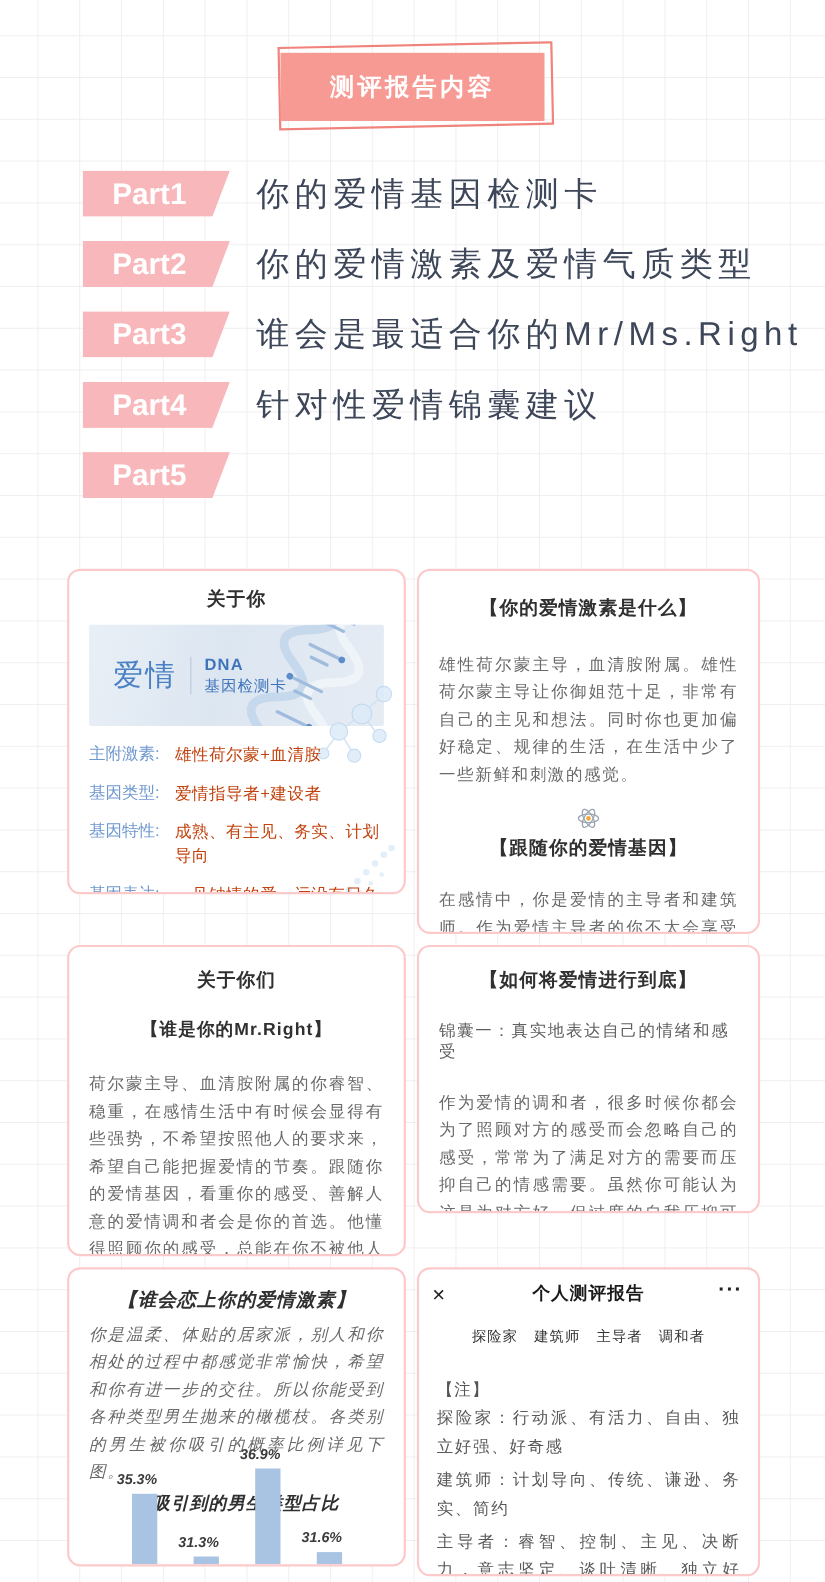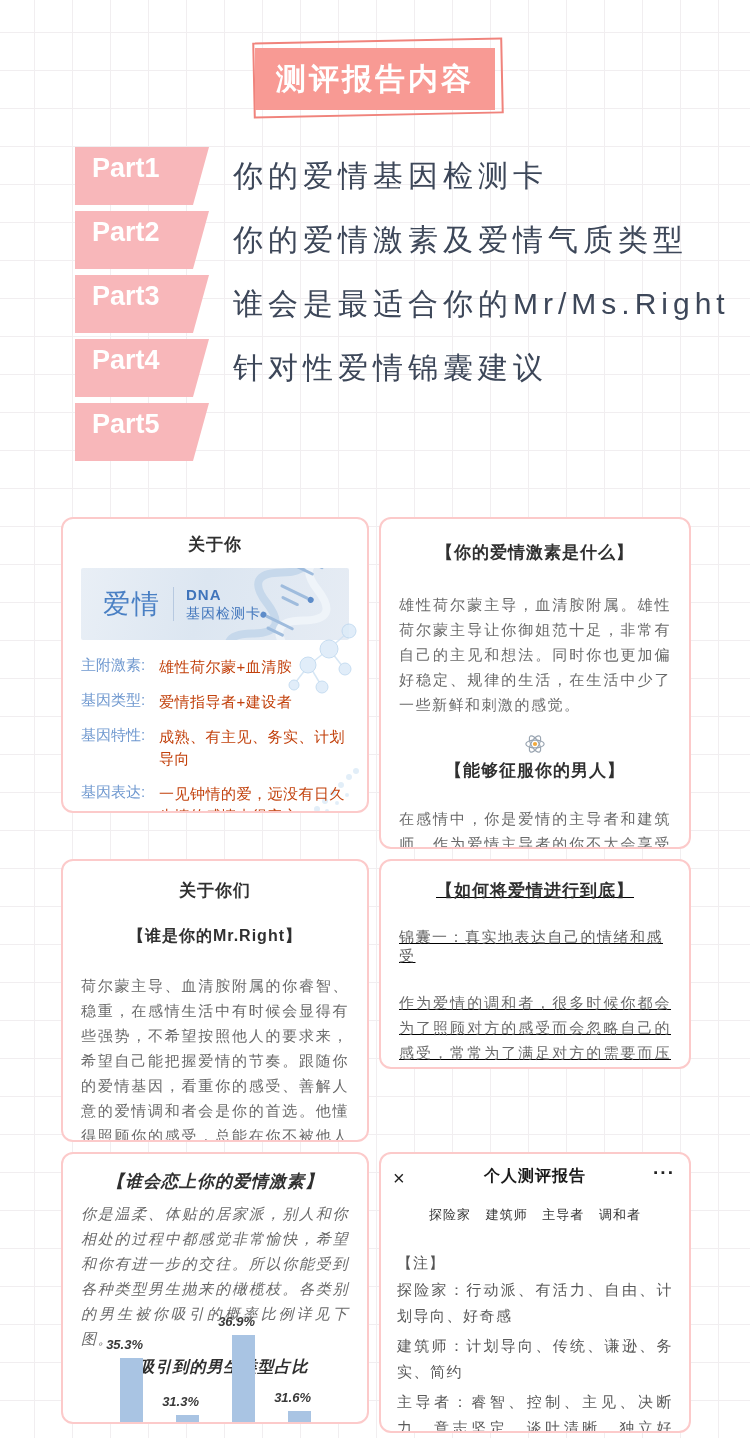--- a/index.html
+++ b/index.html
@@ -20,29 +20,29 @@
 
   
   .title-wrap { position:relative; width:240px; height:62px; margin:48px auto 0; }
   .title-outline {
     position:absolute; left:-2px; top:-8px; right:-8px; bottom:-6px;
     border:2px solid #f0837c; transform:rotate(-1.2deg); background:transparent;
   }
   .title-box {
     position:absolute; inset:0; background:#f89a94; z-index:1;
     display:flex; align-items:center; justify-content:center;
-    color:#fff; font-size:30px; font-weight:bold; letter-spacing:3px;
+    color:#fff; font-size:22px; font-weight:bold; letter-spacing:3px;
   }
 
   
   .parts { margin-top:45px; padding-left:75px; }
   .part-row { display:flex; align-items:center; height:42px; margin-bottom:22px; }
   .part-label {
-    width:134px; height:58px; background:#f8b7ba; color:#fff;
-    font-size:27px; font-weight:bold; line-height:42px; padding-left:17px;
+    width:134px; height:42px; background:#f8b7ba; color:#fff;
+    font-size:27px; font-weight:bold; line-height:42px; padding-left:27px;
     clip-path:polygon(0 0, 100% 0, calc(100% - 16px) 100%, 0 100%);
   }
   .part-text { margin-left:24px; font-size:30px; color:#3d4759; letter-spacing:5px; white-space:nowrap; }
 
   
   .cards {
     margin-top:64px; padding:0 61px;
     display:grid; grid-template-columns:308px 312px;
     column-gap:8px; row-gap:13px; align-items:start;gap:10px;
   }
@@ -52,21 +52,21 @@
   }
   .card-title { text-align:center; font-size:17px; font-weight:bold; color:#303030; letter-spacing:1px; }
   .body-text {
     font-size:15px; color:#6a6a6a; line-height:25px; letter-spacing:1.5px;
     text-align:justify;
   }
 
   
   .card-about { height:296px; }
   .banner {
-    margin-top:12px; height:72px; border-radius:2px; position:relative; overflow:hidden;
+    margin-top:12px; height:92px; border-radius:2px; position:relative; overflow:hidden;
     background:linear-gradient(105deg,#e9eff6 0%,#dce6f1 45%,#e6ecf4 100%);
     display:flex; align-items:center; padding-left:22px;
   }
   .banner-brand { font-size:27px; color:#4a80c4; letter-spacing:2px; z-index:2; }
   .banner-divider { width:1px; height:34px; background:#b7c9e0; margin:0 12px; z-index:2; }
   .banner-product { z-index:2; color:#3f74bb; }
   .banner-product .l1 { font-size:15px; font-weight:bold; letter-spacing:1px; }
   .banner-product .l2 { font-size:14px; letter-spacing:1px; margin-top:2px; }
   .helix { position:absolute; right:-6px; top:-8px; }
   .fields { margin-top:16px; }
@@ -84,21 +84,21 @@
   .card-hormone .sub { margin-top:2px; }
   .card-hormone .p2 { margin-top:24px; }
 
   
   .card-couple { height:283px; }
   .card-couple .card-title { margin-top:4px; }
   .card-couple .sub { margin-top:24px; font-size:16px; }
   .card-couple .body-text { margin-top:26px; }
 
   
-  .card-advice { height:210px;text-decoration:underline; }
+  .card-advice { height:244px; }
   .card-advice .card-title { margin-top:4px; }
   .tip-line { margin-top:26px; font-size:15px; color:#5f5f5f; letter-spacing:1.5px; }
   .card-advice .body-text { margin-top:24px; }
 
   
   .card-attract { height:272px; padding-bottom:0;font-style:italic; }
   .card-attract .card-title { margin-top:2px; }
   .card-attract .body-text { margin-top:8px; line-height:25px; }
   .chart-title { text-align:center; font-size:16px; font-weight:bold; color:#2f2f2f; margin-top:6px; letter-spacing:1px; }
   .bars { position:absolute; left:57px; bottom:0; display:flex; align-items:flex-end; gap:33px; }
@@ -241,21 +241,21 @@
       <div class="atom-wrap">
         <svg width="22" height="22" viewBox="0 0 24 24">
           <g fill="none" stroke="#9aa5b1" stroke-width="1.3">
             <ellipse cx="12" cy="12" rx="10" ry="4.2"></ellipse>
             <ellipse cx="12" cy="12" rx="10" ry="4.2" transform="rotate(60 12 12)"></ellipse>
             <ellipse cx="12" cy="12" rx="10" ry="4.2" transform="rotate(120 12 12)"></ellipse>
           </g>
           <circle cx="12" cy="12" r="2.3" fill="#f2a93b"></circle>
         </svg>
       </div>
-      <div class="card-title sub">【能够征服你的男人】</div>
+      <div class="card-title sub">【跟随你的爱情基因】</div>
       <div class="body-text p2">在感情中，你是爱情的主导者和建筑师。作为爱情主导者的你不太会享受约会的快乐，更喜欢将精力放在工作上。而当你碰到让你</div>
     </div>
 
     <div class="card card-couple">
       <div class="card-title">关于你们</div>
       <div class="card-title sub">【谁是你的Mr.Right】</div>
       <div class="body-text">荷尔蒙主导、血清胺附属的你睿智、稳重，在感情生活中有时候会显得有些强势，不希望按照他人的要求来，希望自己能把握爱情的节奏。跟随你的爱情基因，看重你的感受、善解人意的爱情调和者会是你的首选。他懂得照顾你的感受，总能在你不被他人理解的时候坚定地站在你的身边，或许在他身</div>
     </div>
 
     <div class="card card-advice">
@@ -294,20 +294,20 @@
         <span class="mini-title">个人测评报告</span>
         <span class="more-dots">···</span>
       </div>
       <div class="tabs">
         <span class="tab">探险家</span>
         <span class="tab">建筑师</span>
         <span class="tab">主导者</span>
         <span class="tab">调和者</span>
       </div>
       <div class="note-title">【注】</div>
-      <div class="note-line">探险家：行动派、有活力、自由、计划导向、好奇感</div>
+      <div class="note-line">探险家：行动派、有活力、自由、独立好强、好奇感</div>
       <div class="note-line">建筑师：计划导向、传统、谦逊、务实、简约</div>
       <div class="note-line">主导者：睿智、控制、主见、决断力，意志坚定、谈吐清晰、独立好强、逻辑控</div>
 
     </div>
 
   </div>
 </div>
 
 </body></html>

